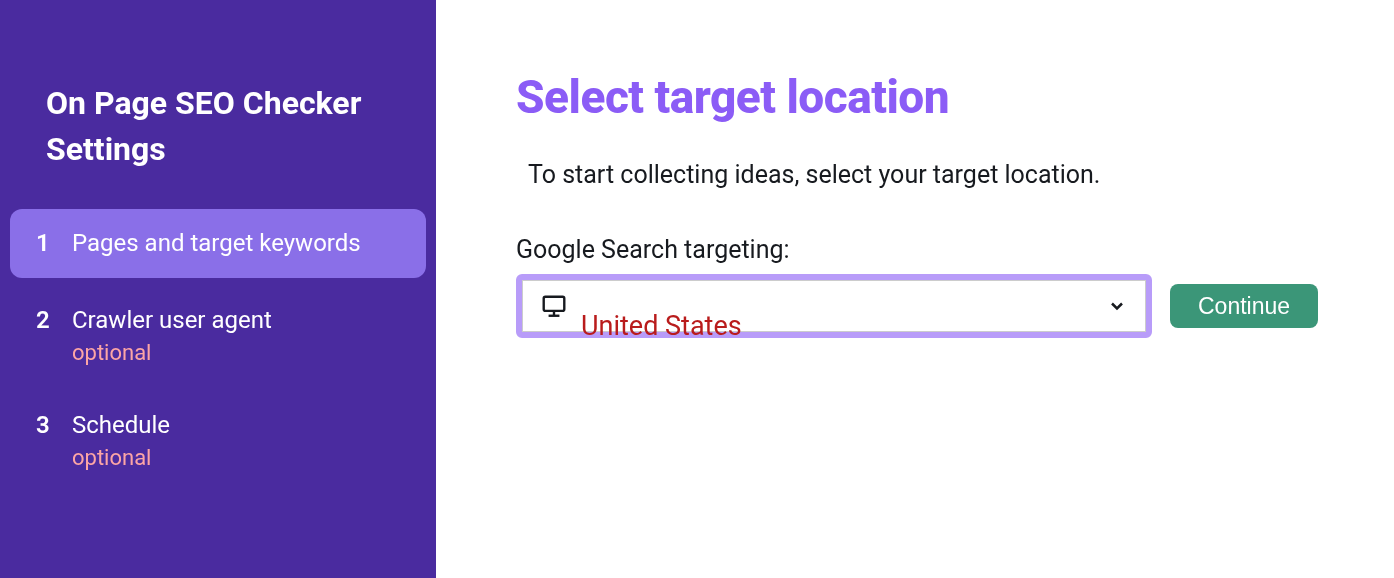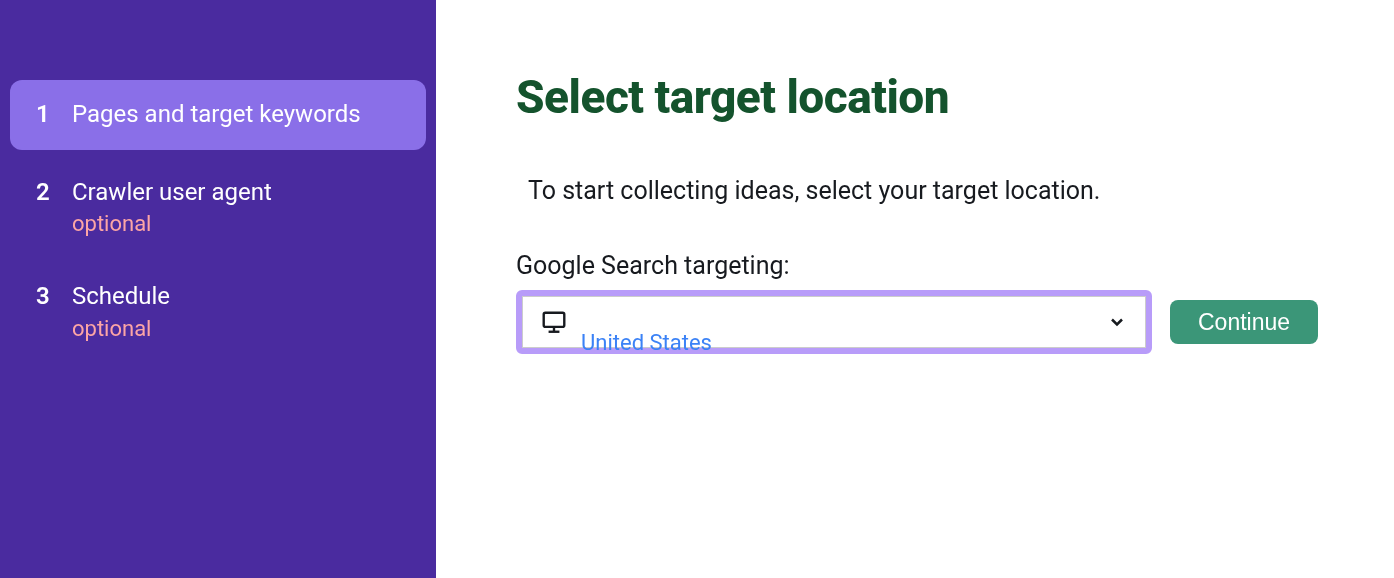--- a/index.html
+++ b/index.html
@@ -64,22 +64,22 @@
       margin-top: 2px;
     }
     .main {
       flex: 1;
       padding: 70px 44px 40px 80px;
       position: relative;
     }
     .page-title {
       font-size: 46px;
       font-weight: 800;
-      color: #14532d;
-      margin-bottom: 52px;
+      color: #8b5cf6;
+      margin-bottom: 36px;
       letter-spacing: -0.5px;
     }
     .page-desc {
       font-size: 25px;
       color: #171a1f;
       font-weight: 400;
       margin-bottom: 46px;
       margin-left: 12px;
     }
     .section-label {
@@ -110,22 +110,22 @@
       cursor: pointer;
       gap: 14px;
     }
     .select-icon {
       display: flex;
       align-items: center;
       justify-content: center;
     }
     .select-value {
       flex: 1;
-      font-size: 22px;
-      color: #3b82f6;
+      font-size: 27px;
+      color: #b91c1c;
       margin-top: 40px;
     }
     .chevron {
       display: flex;
       align-items: center;
       justify-content: center;
     }
     .continue-btn {
       background: #3b9678;
       color: #fff;
@@ -135,20 +135,21 @@
       padding: 0 28px;
       font-size: 23px;
       font-weight: 500;
       cursor: pointer;
     }
   </style>
 </head>
 <body>
 
 <div class="sidebar">
+  <div class="sidebar-title">On Page SEO Checker Settings</div>
 
   <div class="step active">
     <div class="step-number">1</div>
     <div class="step-body">
       <div class="step-label">Pages and target keywords</div>
     </div>
   </div>
 
   <div class="step">
     <div class="step-number">2</div>

